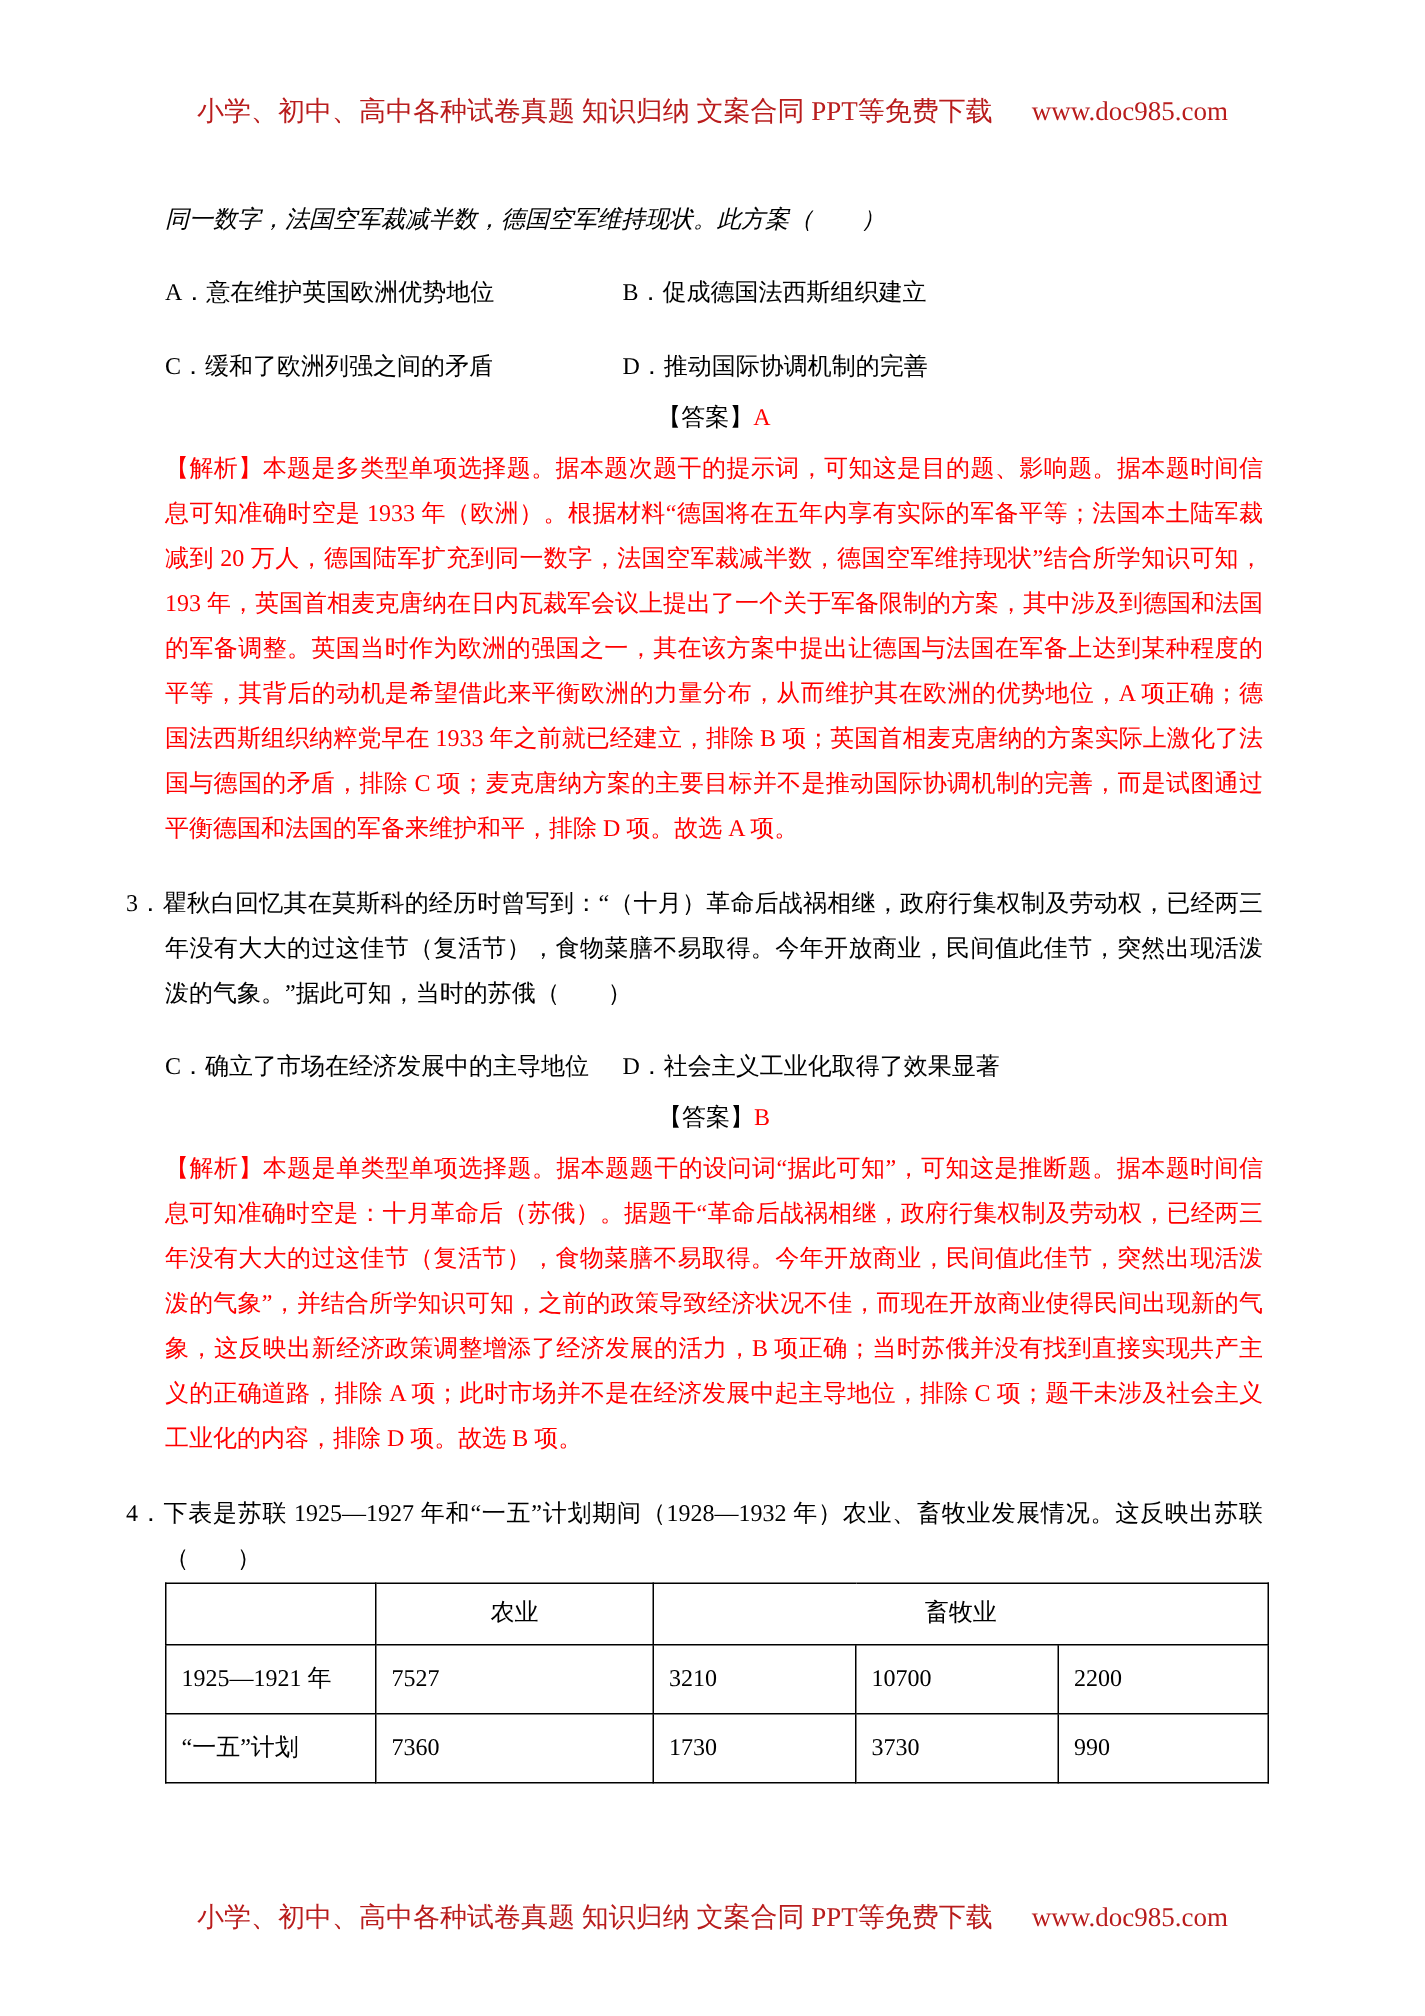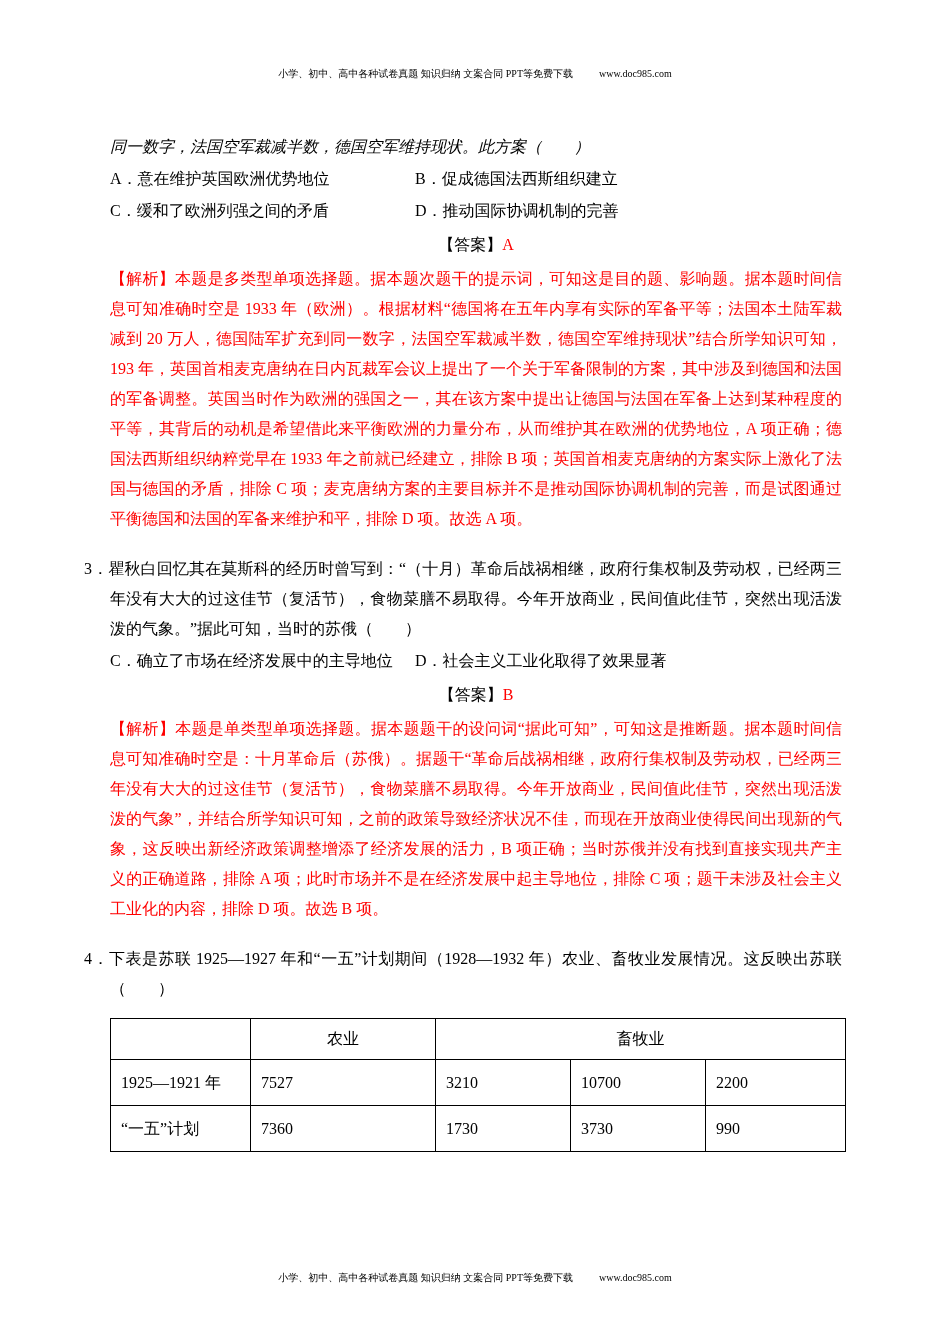--- a/index.html
+++ b/index.html
@@ -14,23 +14,23 @@
     height: 1344px;
     margin: 0 auto;
     background: #ffffff;
     overflow: hidden;
     display: flex;
     flex-direction: column;
   }
   .page-header, .page-footer {
     width: 100%;
     text-align: center;
-    font-size: 10px;
+    font-size: 18px;
     line-height: 20px;
-    color: #000000;
+    color: #b91c1c;
     display: flex;
     justify-content: center;
     gap: 26px;
   }
   .page-header { padding-top: 64px; }
   .page-footer { margin-top: auto; padding-bottom: 56px; }
   .content {
     padding: 48px 108px 0 110px;
     font-size: 16px;
     line-height: 30px;
@@ -38,34 +38,33 @@
   .para { margin: 0; font-style: italic; }
   .q-stem {
     text-indent: -26px; 
     text-align: justify;
     margin-top: 20px;
     font-family: Liberation Serif, serif;
   }
   .opt-row {
     display: flex;
     align-items: baseline;
-    margin-top: 2px;
+    margin-top: 19px;
   }
   .opt-col1 { flex: 0 0 305px; }
   .answer-line { margin-top: 4px; text-align: center; }
   .analysis {
     text-align: justify;
     margin-top: 4px;
   }
   .red { color: #ff0000; }
   .data-table {
     border-collapse: collapse;
     table-layout: fixed;
     width: 735px;
-    margin-top: 14px;
     font-size: 16px;
   }
   .data-table td {
     border: 1px solid #000000;
     padding: 5px 10px;
     vertical-align: middle;
   }
   .data-table tr.grouprow td { height: 36px; text-align: center; }
   .data-table tr.subheadrow td { height: 74px; vertical-align: top; padding-top: 8px; text-align: left; }
   .data-table tr.datarow td { height: 46px; text-align: left; }

